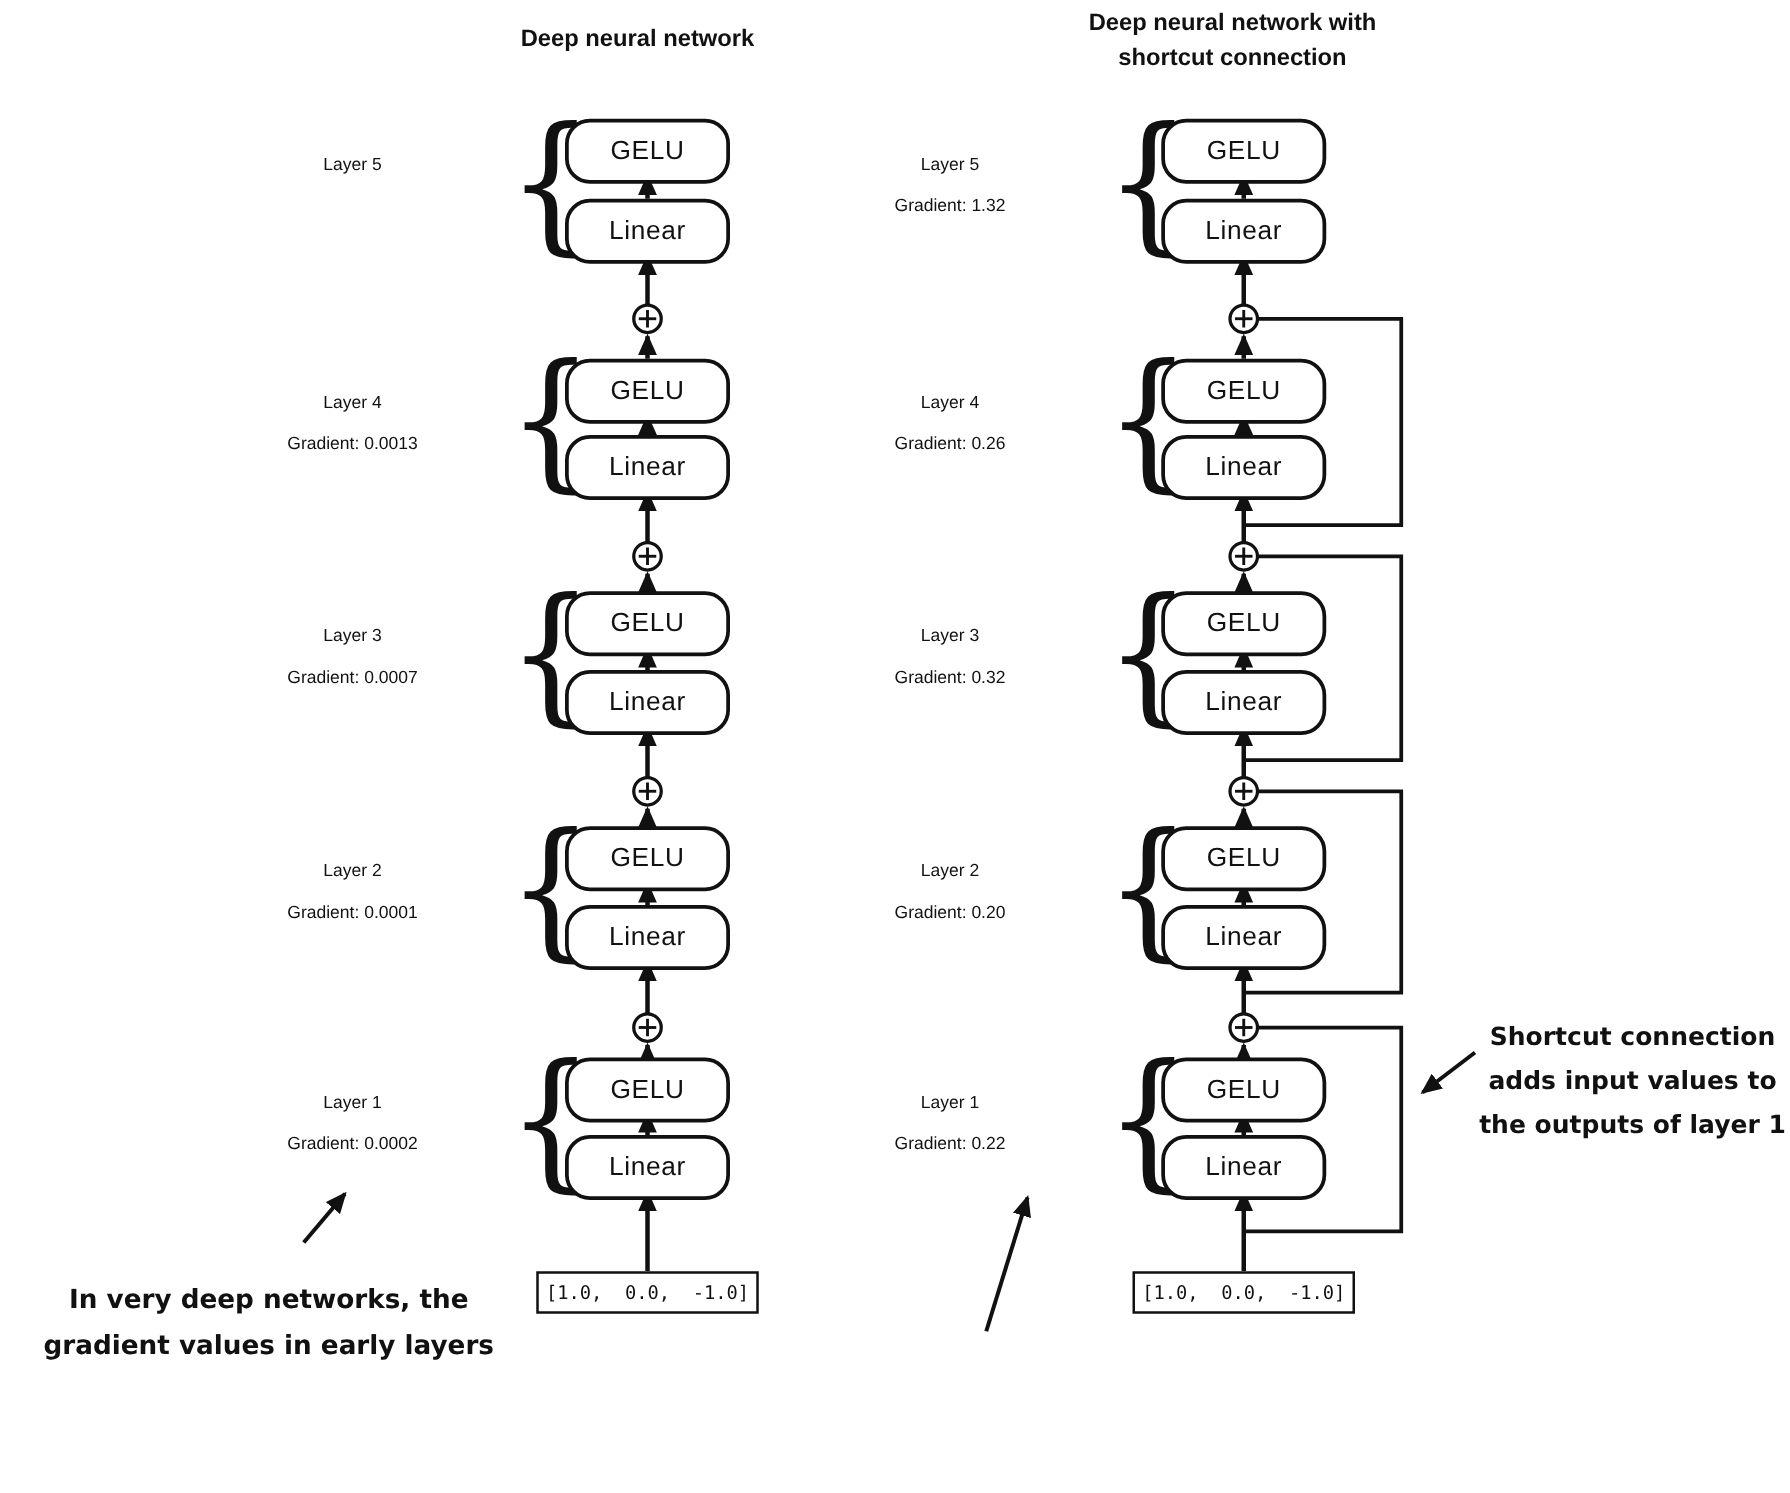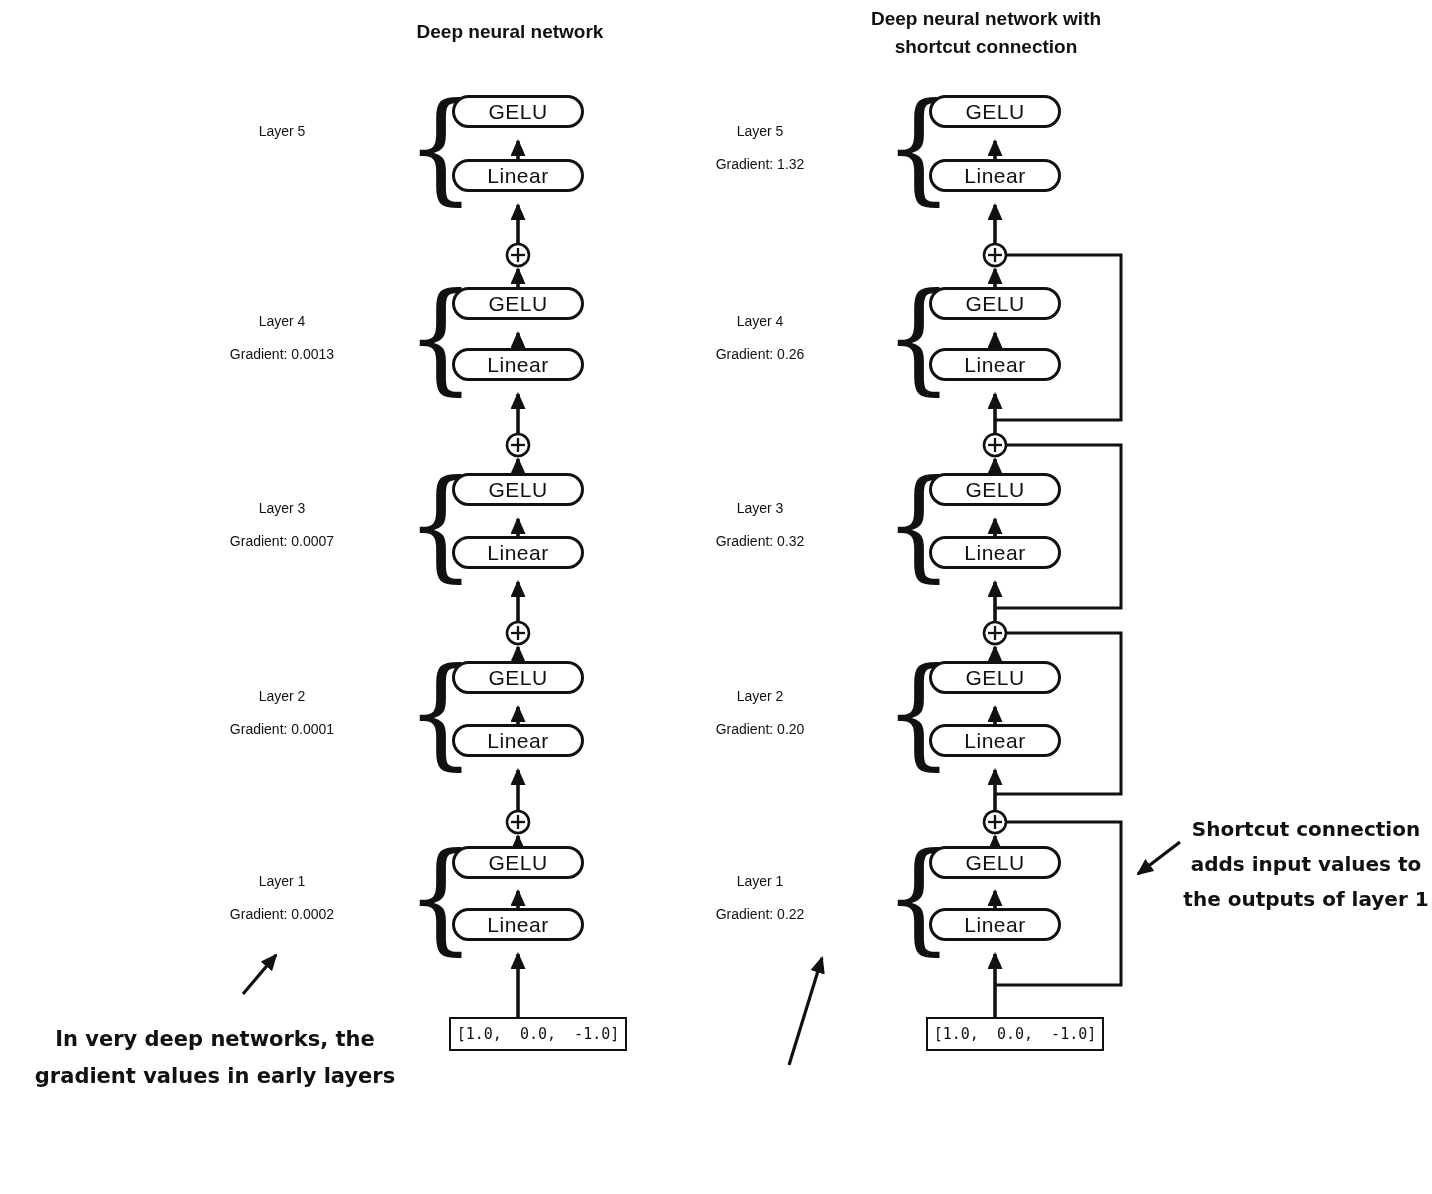--- a/index.html
+++ b/index.html
@@ -6,40 +6,40 @@
   .canvas{
     position:relative;width:1432px;height:1194px;background:#ffffff;
     font-family:"Liberation Sans",sans-serif;color:#111;overflow:hidden;
   }
   .wires{position:absolute;left:0;top:0;}
   .title{
     position:absolute;text-align:center;font-weight:bold;font-size:19px;
     line-height:28px;color:#111;
   }
   .node-box{
-    position:absolute;width:132px;height:33px;box-sizing:border-box;
+    position:absolute;width:132px;height:52px;box-sizing:border-box;
     border:3px solid #111;border-radius:20px;background:#fff;
     display:flex;align-items:center;justify-content:center;
     font-size:21px;color:#111;letter-spacing:0.5px;
   }
   .layer-label{
     position:absolute;width:240px;text-align:center;font-size:14px;
     line-height:33px;color:#111;
   }
   .brace{
     position:absolute;width:44px;height:140px;line-height:138px;
     font-family:"DejaVu Serif",serif;font-size:120px;text-align:center;
     color:#111;transform:scaleX(0.9);
   }
   .io-box{
     position:absolute;width:178px;height:34px;box-sizing:border-box;
     border:2.6px solid #111;background:#fff;
     display:flex;align-items:center;justify-content:center;
     font-family:"DejaVu Sans Mono",monospace;font-size:15px;
-    white-space:pre;color:#111;margin-left:20px;
+    white-space:pre;color:#111;
   }
   .note{
     position:absolute;text-align:center;font-family:"DejaVu Sans",sans-serif;
     font-weight:bold;color:#111;
   }
   .note div{white-space:nowrap;}
   .note-left{left:15px;top:1005px;width:400px;font-size:21px;line-height:37px;margin-top:16px;}
   .note-bottom{left:570px;top:1099px;width:620px;font-size:22px;line-height:37px;}
   .note-right{left:1158px;top:812px;width:296px;font-size:20px;line-height:35px;}
 </style>

